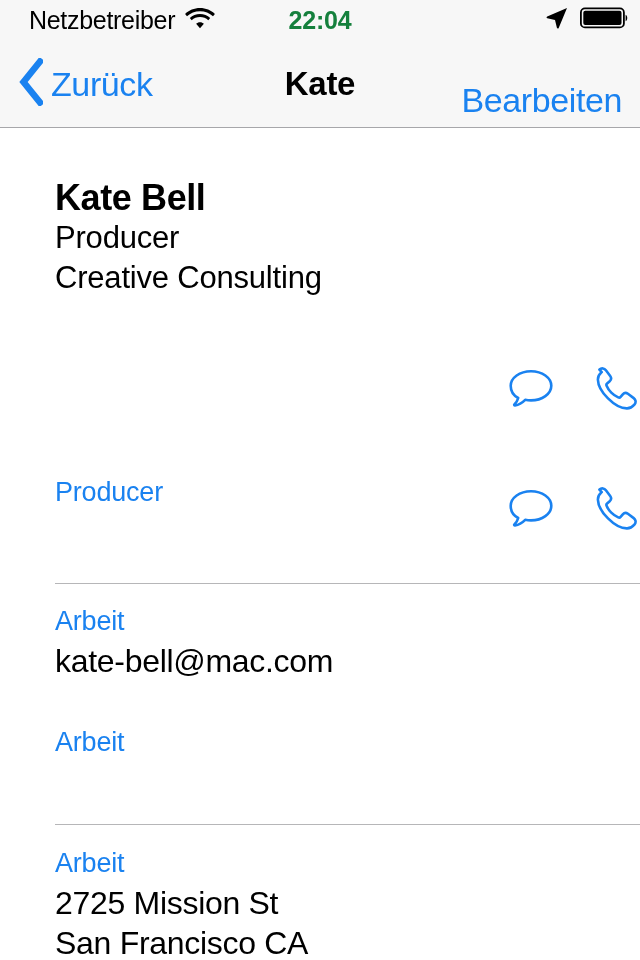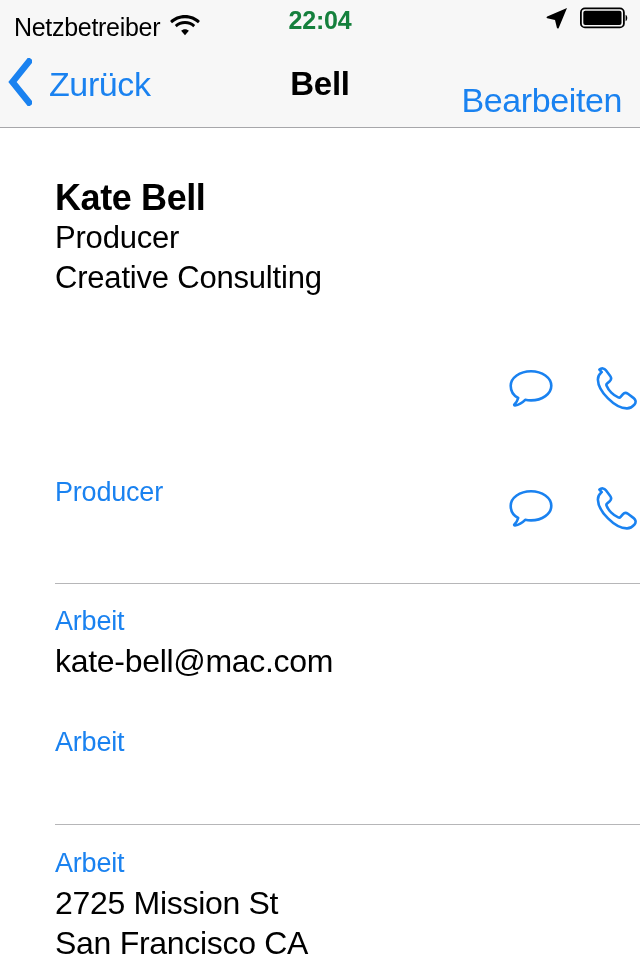--- a/index.html
+++ b/index.html
@@ -28,24 +28,24 @@
     position: absolute;
     left: 0; top: 0;
     width: 640px;
     height: 40px;
     background: #f7f7f7;
     display: flex;
     align-items: center;
   }
   .status-left {
     position: absolute;
-    left: 14px; top: 0;
+    left: 29px; top: 0;
     height: 40px;
     display: flex;
-    align-items: flex-end;
+    align-items: center;
     gap: 10px;
   }
   .carrier-label {
     font-size: 25px;
     letter-spacing: -0.3px;
     color: #000;
     line-height: 1;
   }
   .status-center {
     position: absolute;
@@ -80,25 +80,25 @@
     position: absolute;
     left: 0; top: 40px;
     width: 640px;
     height: 88px;
     background: #f7f7f7;
     border-bottom: 1px solid #a7a7aa;
     box-sizing: border-box;
   }
   .nav-back {
     position: absolute;
-    left: 6px; top: 0;
+    left: 17px; top: 0;
     height: 87px;
     display: flex;
     align-items: center;
-    gap: 17px;
+    gap: 8px;
     cursor: pointer;
   }
   .back-chevron { display: block; }
   .nav-back-label {
     font-size: 34px;
     color: #1a82f0;
     line-height: 1;
     letter-spacing: -0.4px;
   }
   .nav-title {
@@ -264,21 +264,21 @@
     <div class="nav-back">
       <span class="back-chevron">
         <svg width="26" height="48" viewBox="0 0 26 48">
           <path d="M23 3.5L6.5 24 23 44.5" fill="none" stroke="#1a82f0" stroke-width="6.5" stroke-linecap="square" stroke-linejoin="miter"></path>
         </svg>
       </span>
       <span class="nav-back-label">Zurück</span>
     </div>
 
     <div class="nav-title">
-      <span>Bell</span>
+      <span>Kate</span>
     </div>
 
     <div class="nav-edit">
       <span>Bearbeiten</span>
     </div>
   </div>
 
   <div class="content">
 
     <div class="contact-header pad">

